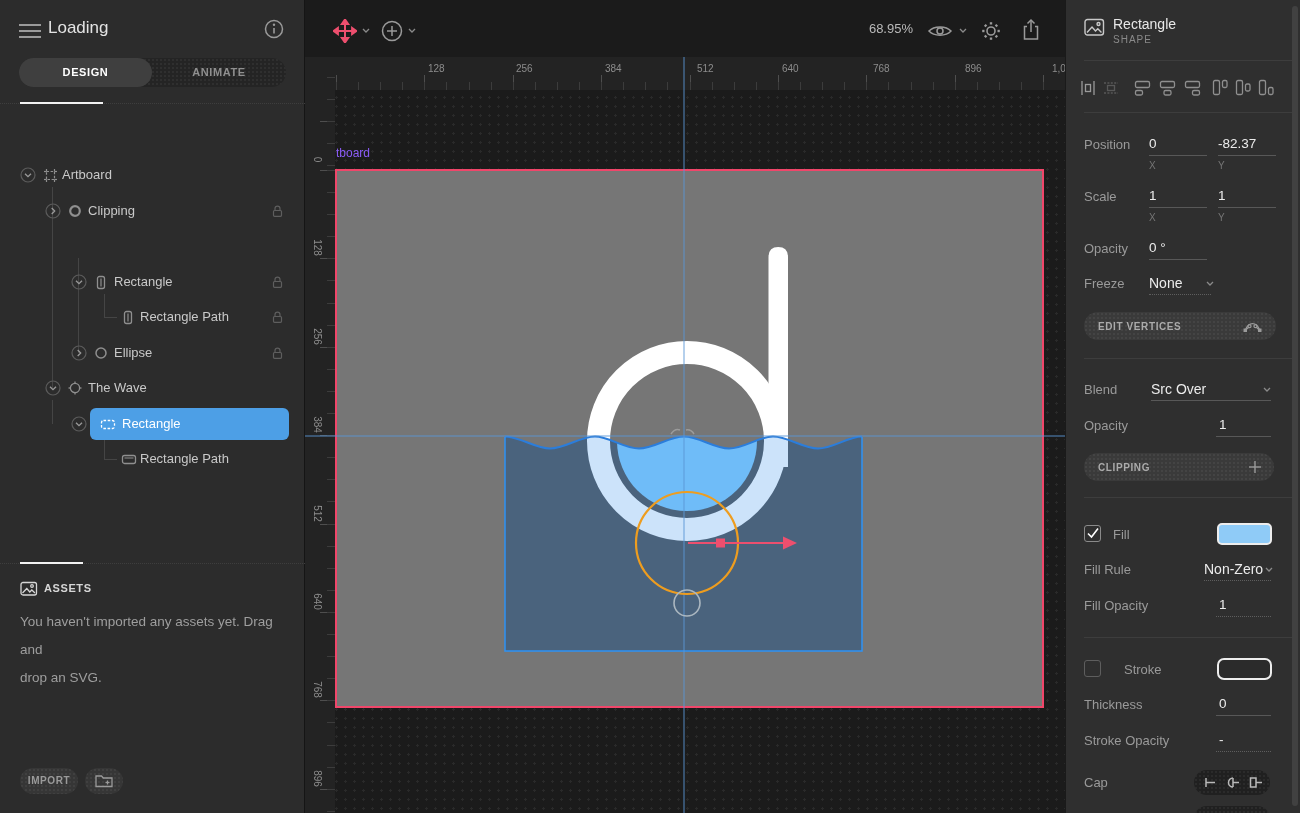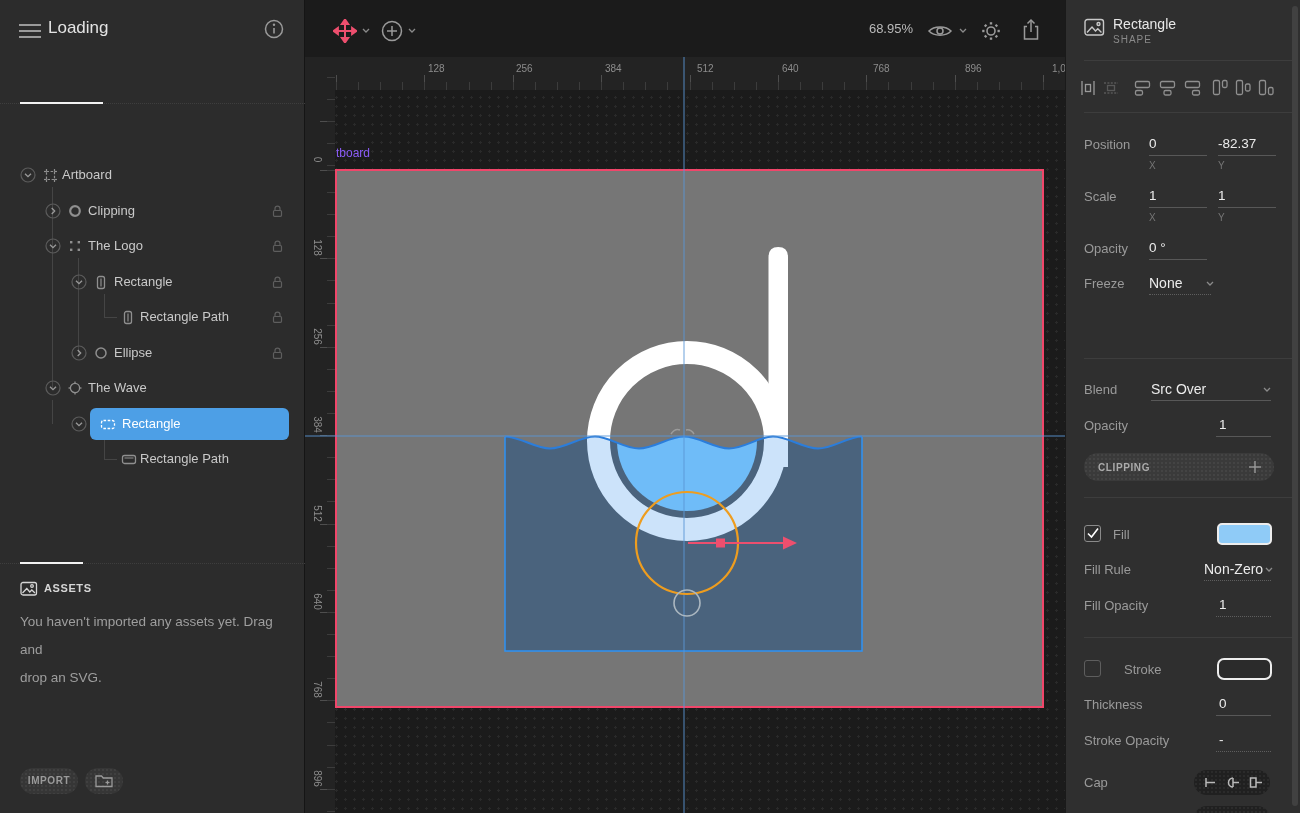--- a/index.html
+++ b/index.html
@@ -121,20 +121,24 @@
       <span class="sb-title">Loading</span>
       <span class="info-btn">
         <svg width="20" height="20">
             <circle cx="10" cy="10" r="8.5" fill="none" stroke="#9A9A9A" stroke-width="1.5"></circle>
             <line x1="10" y1="9" x2="10" y2="14.5" stroke="#9A9A9A" stroke-width="1.6"></line>
             <circle cx="10" cy="5.8" r="1.2" fill="#9A9A9A"></circle>
           </svg>
       </span>
     </div>
 
+    <div class="mode-tabs">
+      <div class="mode-tab active">DESIGN</div>
+      <div class="mode-tab idle">ANIMATE</div>
+    </div>
 
     <div class="sb-div" style="top:103px"></div>
     <div class="sb-underline" style="left:20px; top:102px; width:83px"></div>
 
 
     <div class="tree">
       <i class="tline" style="left:52px;top:30px;height:201px"></i>
       <i class="tline" style="left:78px;top:101px;height:95px"></i>
       <i class="tline" style="left:104px;top:137px;height:23px"></i>
       <i class="tlineh" style="left:104px;top:160px;width:13px"></i>
@@ -183,47 +187,20 @@
         <span class="tlock">
           <svg width="13" height="14">
               <g stroke="#5E5E5E" stroke-width="1.2" fill="none">
                 <path d="M4,6.5 V4.6 a2.5,2.5 0 0 1 5,0 V6.5"></path>
                 <rect x="2.5" y="6.5" width="8" height="5.8" rx="1"></rect>
               </g>
             </svg>
           </span>
       </div>
 
-      <div class="trow" style="top:73px">
-        <span class="texp" style="left:45px">
-          <svg width="16" height="16">
-              <circle cx="8" cy="8" r="7" fill="none" stroke="#5C5C5C" stroke-width="1.2"></circle>
-              <polyline points="5,6.7 8,9.7 11,6.7" fill="none" stroke="#9A9A9A" stroke-width="1.3"></polyline>
-            </svg>
-          </span>
-        <span class="tico" style="left:68px">
-          <svg width="14" height="14">
-              <g fill="#8F8F8F">
-                <rect x="2" y="2" width="2.4" height="2.4"></rect>
-                <rect x="9.6" y="2" width="2.4" height="2.4"></rect>
-                <rect x="2" y="9.6" width="2.4" height="2.4"></rect>
-                <rect x="9.6" y="9.6" width="2.4" height="2.4"></rect>
-              </g>
-            </svg>
-          </span>
-        <span class="tlab" style="left:88px">The Logo</span>
-        <span class="tlock">
-          <svg width="13" height="14">
-              <g stroke="#5E5E5E" stroke-width="1.2" fill="none">
-                <path d="M4,6.5 V4.6 a2.5,2.5 0 0 1 5,0 V6.5"></path>
-                <rect x="2.5" y="6.5" width="8" height="5.8" rx="1"></rect>
-              </g>
-            </svg>
-          </span>
-      </div>
 
       <div class="trow" style="top:109px">
         <span class="texp" style="left:71px">
           <svg width="16" height="16">
               <circle cx="8" cy="8" r="7" fill="none" stroke="#5C5C5C" stroke-width="1.2"></circle>
               <polyline points="5,6.7 8,9.7 11,6.7" fill="none" stroke="#9A9A9A" stroke-width="1.3"></polyline>
             </svg>
           </span>
         <span class="tico" style="left:94px">
           <svg width="14" height="15">
@@ -601,20 +578,36 @@
     <span class="ins-label" style="top:276px">Freeze</span>
     <div class="field dotted" style="left:83px;top:273px;width:62px">
       <span class="val" style="font-size:14px">None</span>
       </div>
     <span style="position:absolute;left:140px;top:281px">
       <svg width="8" height="6">
           <polyline points="1,1 4,4 7,1" fill="none" stroke="#8A8A8A" stroke-width="1.3"></polyline>
         </svg>
       </span>
 
+    <div class="ins-pill" style="top:312px">
+      <span class="ptext">EDIT VERTICES</span>
+      <span style="position:absolute;right:14px;top:6px">
+        <svg width="19" height="16">
+            <g stroke="#9A9A9A" stroke-width="1.3" fill="none">
+              <path d="M2.5,12 C5.5,3.5 13.5,3.5 16.5,12"></path>
+              <line x1="2.5" y1="12" x2="6" y2="9"></line>
+              <line x1="16.5" y1="12" x2="13" y2="9"></line>
+              <circle cx="6.5" cy="8.2" r="1.5"></circle>
+              <circle cx="12.5" cy="8.2" r="1.5"></circle>
+              <rect x="0.5" y="10.5" width="3.5" height="3.5" fill="#9A9A9A" stroke="none"></rect>
+              <rect x="15" y="10.5" width="3.5" height="3.5" fill="#9A9A9A" stroke="none"></rect>
+            </g>
+          </svg>
+        </span>
+    </div>
 
     <div class="ins-div" style="top:358px"></div>
 
     <span class="ins-label" style="top:382px">Blend</span>
     <div class="field" style="left:85px;top:379px;width:120px">
       <span class="val" style="font-size:14px">Src Over</span>
       </div>
     <span style="position:absolute;left:197px;top:387px">
       <svg width="8" height="6">
           <polyline points="1,1 4,4 7,1" fill="none" stroke="#8A8A8A" stroke-width="1.3"></polyline>

